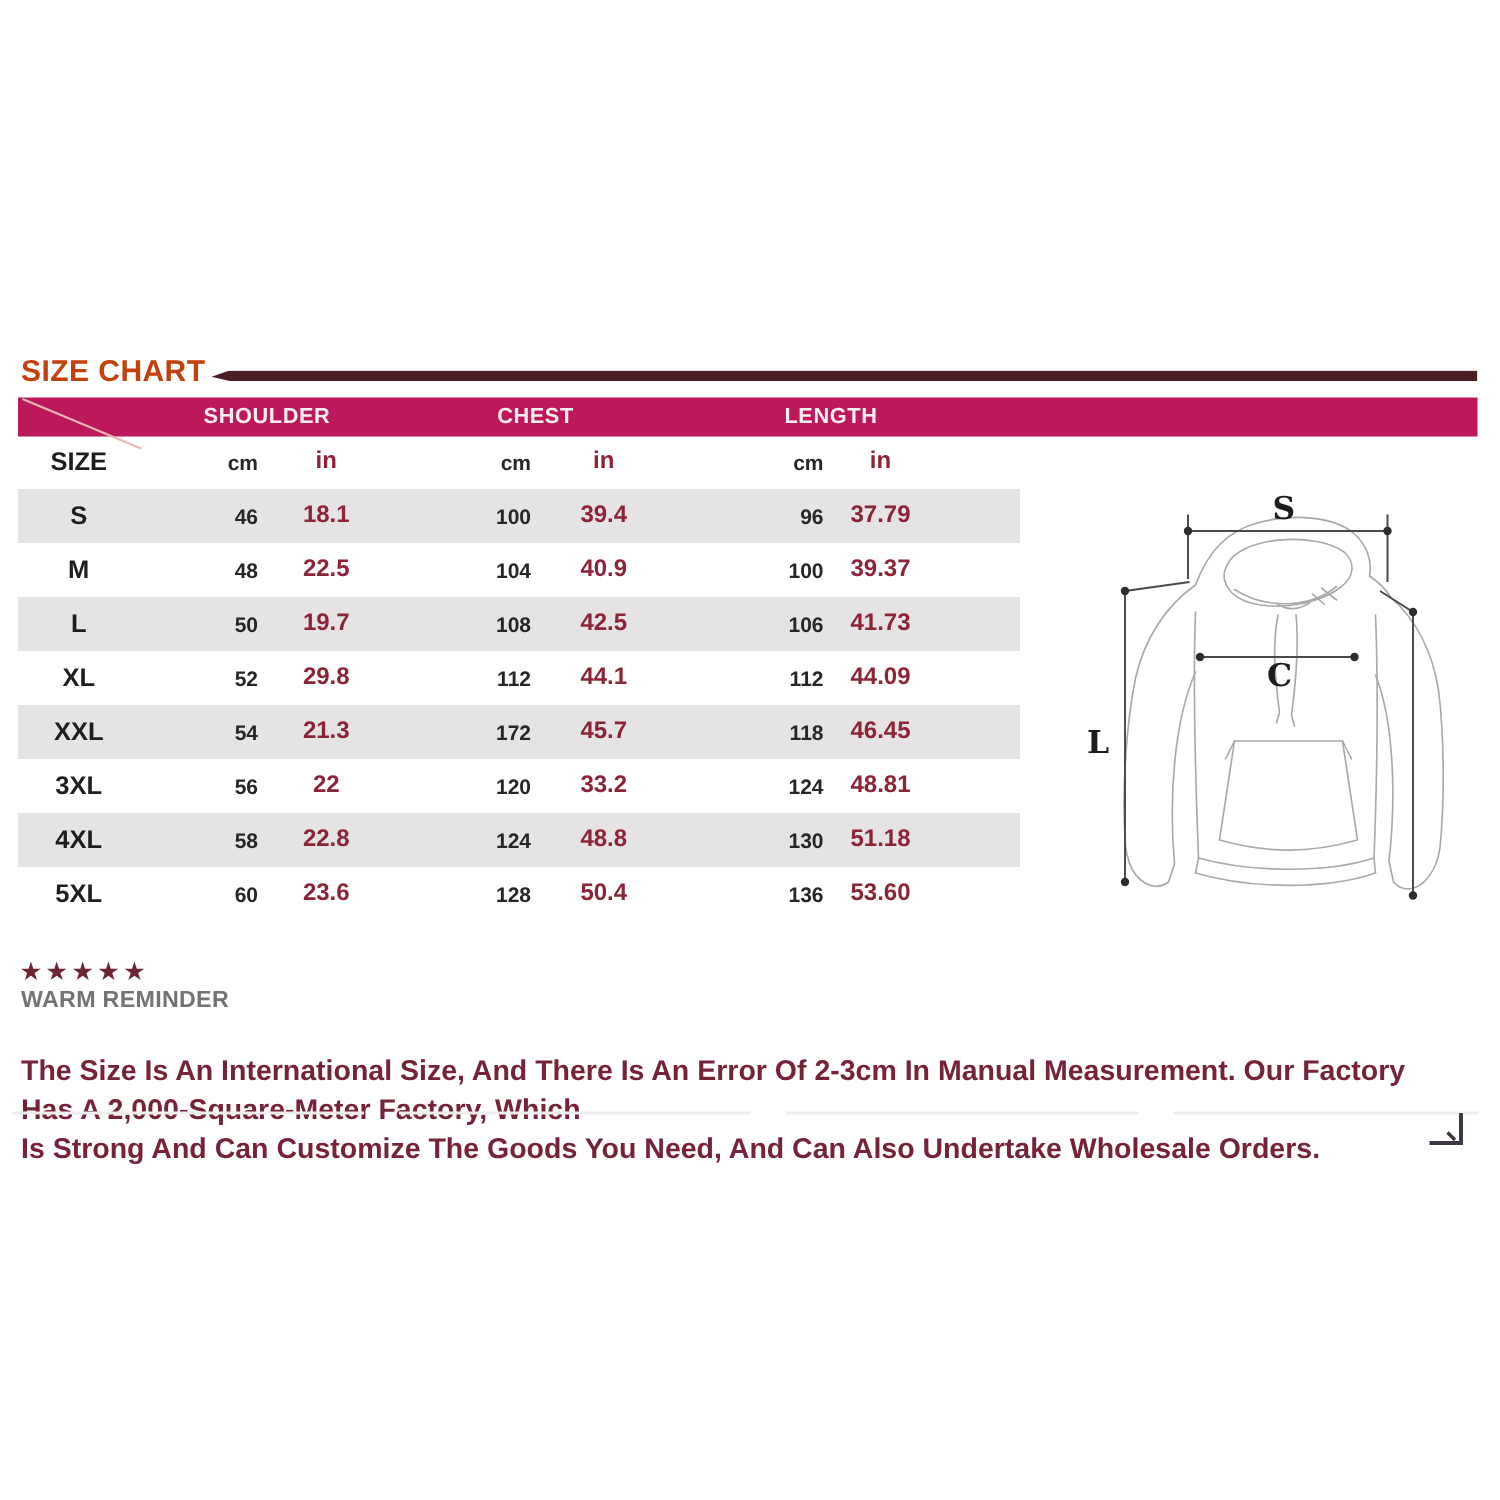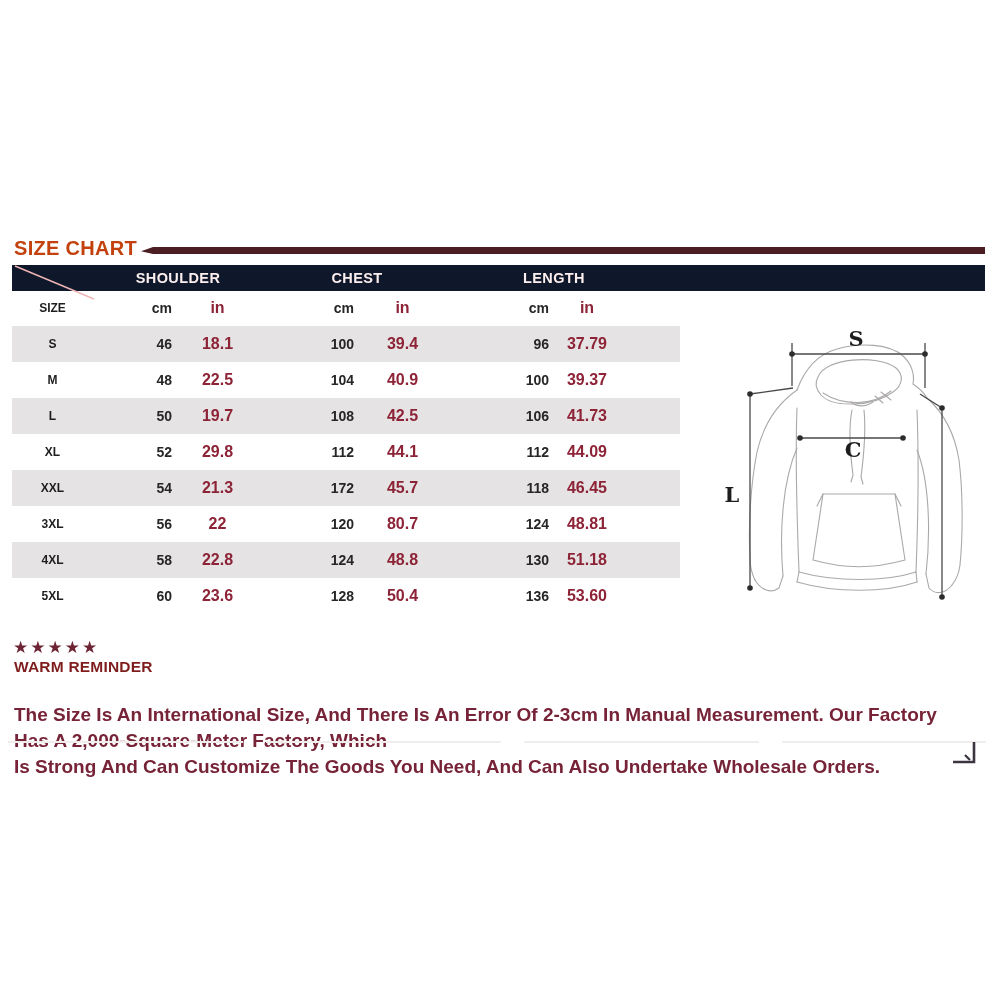--- a/index.html
+++ b/index.html
@@ -16,21 +16,21 @@
     color:#c2410c;
   }
   .title-bar {
     position:absolute; left:141px; top:247px; width:844px; height:7px;
     background:#4d1d24;
     clip-path:polygon(0 60%, 12px 0, 100% 0, 100% 100%, 12px 100%);
   }
   
   .group-header {
     position:absolute; left:12px; top:265px; width:973px; height:26px;
-    background:#0f172a;
+    background:#be185d;
   }
   .group-label {
     position:absolute; top:0; height:26px; line-height:26px;
     text-align:center; color:#fbeeee; font-size:14.5px; font-weight:800;
     letter-spacing:.4px;
   }
   .gl-shoulder { left:81px;  width:170px; }
   .gl-chest    { left:251px; width:188px; }
   .gl-length   { left:439px; width:206px; }
   .corner-diag { position:absolute; left:0; top:0; overflow:visible; }
@@ -43,33 +43,33 @@
   .sub-header {
     position:absolute; left:12px; top:293px; height:30px;
   }
   .sub-header .cell { line-height:30px; }
   .tbody { position:absolute; left:12px; top:326px; }
   .trow  { height:36px; }
   .trow .cell { line-height:36px; }
   .trow.gray  { background:#e5e3e3; }
   .trow.white { background:#ffffff; }
   .cell { text-align:center; font-weight:800; }
-  .cell.size { font-size:12px; color:#1e1e1e; }
+  .cell.size { font-size:17px; color:#1e1e1e; }
   .cell.cm   { font-size:14px; color:#262626;text-align:right; }
   .cell.in   { font-size:16px; color:#8d2336; }
   
   .hoodie { position:absolute; left:705px; top:330px; }
   
   .stars {
     position:absolute; left:13px; top:637px;
     font-size:17px; color:#6d2434; letter-spacing:2px;
   }
   .reminder-heading {
     position:absolute; left:14px; top:658px;
-    font-size:15.5px; font-weight:800; color:#7f1d1d; letter-spacing:.2px;
+    font-size:15.5px; font-weight:800; color:#737373; letter-spacing:.2px;
   }
   .reminder-body {
     position:absolute; left:14px; top:686px; width:955px;
     font-size:19px; font-weight:700; color:#772337; line-height:26px;margin-top:16px;
   }
   
   .faint-rule {
     position:absolute; left:8px; top:741px; width:978px; height:2px;
     background:repeating-linear-gradient(90deg,#f0eded 0 235px,transparent 235px 258px);
   }
@@ -152,21 +152,21 @@
         <div class="cell in">45.7</div>
         <div class="cell cm">118</div>
         <div class="cell in">46.45</div>
         <div class="cell "></div>
       </div>
       <div class="grid-row trow white">
         <div class="cell size">3XL</div>
         <div class="cell cm">56</div>
         <div class="cell in">22</div>
         <div class="cell cm">120</div>
-        <div class="cell in">80.7</div>
+        <div class="cell in">33.2</div>
         <div class="cell cm">124</div>
         <div class="cell in">48.81</div>
         <div class="cell "></div>
       </div>
       <div class="grid-row trow gray">
         <div class="cell size">4XL</div>
         <div class="cell cm">58</div>
         <div class="cell in">22.8</div>
         <div class="cell cm">124</div>
         <div class="cell in">48.8</div>

